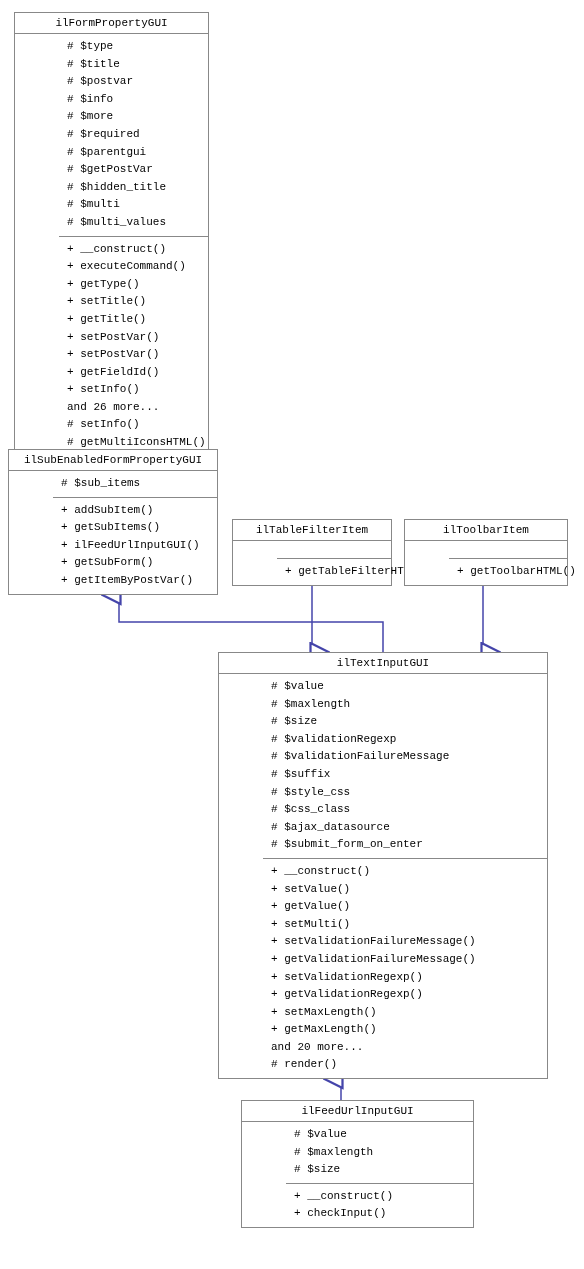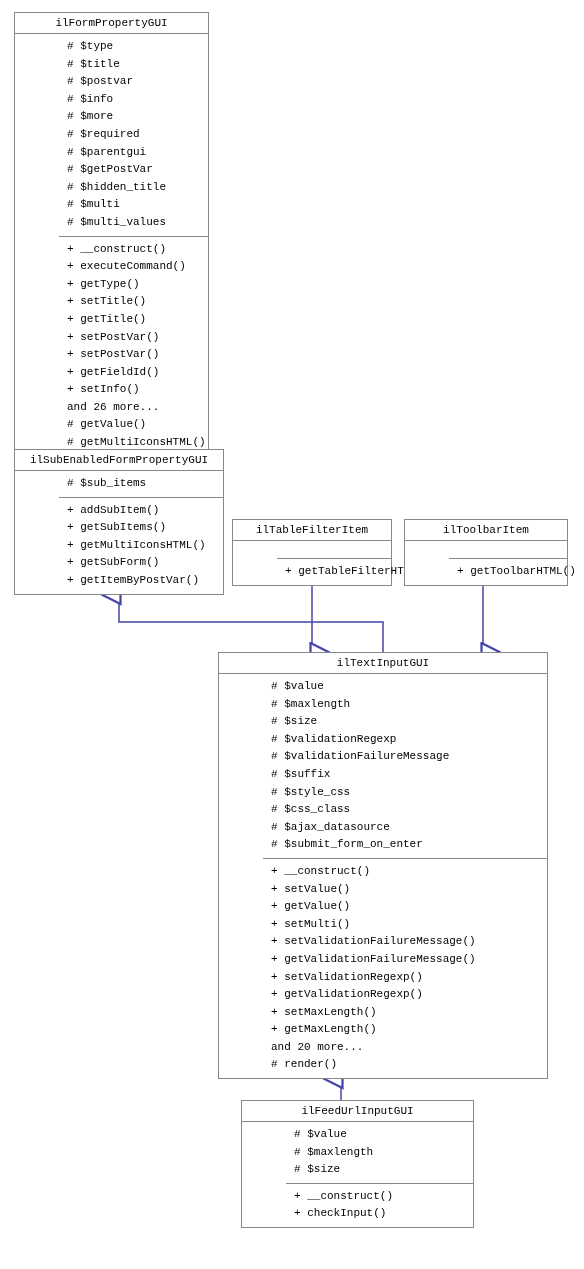--- a/index.html
+++ b/index.html
@@ -106,34 +106,34 @@
       <div>+ __construct()</div>
       <div>+ executeCommand()</div>
       <div>+ getType()</div>
       <div>+ setTitle()</div>
       <div>+ getTitle()</div>
       <div>+ setPostVar()</div>
       <div>+ setPostVar()</div>
       <div>+ getFieldId()</div>
       <div>+ setInfo()</div>
       <div>and 26 more...</div>
-      <div># getValue()</div>
+      <div># setInfo()</div>
       <div># getMultiIconsHTML()</div>
     </div>
   </div>
 
-  <div class="uml-box" style="left: 14px; top: 449px; width: 210px;">
+  <div class="uml-box" style="left: 8px; top: 449px; width: 210px;">
     <div class="box-title">ilSubEnabledFormPropertyGUI</div>
     <div class="box-section">
       <div># $sub_items</div>
     </div>
     <div class="box-section">
       <div>+ addSubItem()</div>
       <div>+ getSubItems()</div>
-      <div>+ getMultiIconsHTML()</div>
+      <div>+ ilFeedUrlInputGUI()</div>
       <div>+ getSubForm()</div>
       <div>+ getItemByPostVar()</div>
     </div>
   </div>
 
   <div class="uml-box" style="left: 232px; top: 519px; width: 160px;">
     <div class="box-title">ilTableFilterItem</div>
     <div class="box-section" style="min-height: 18px;">
     </div>
     <div class="box-section">

